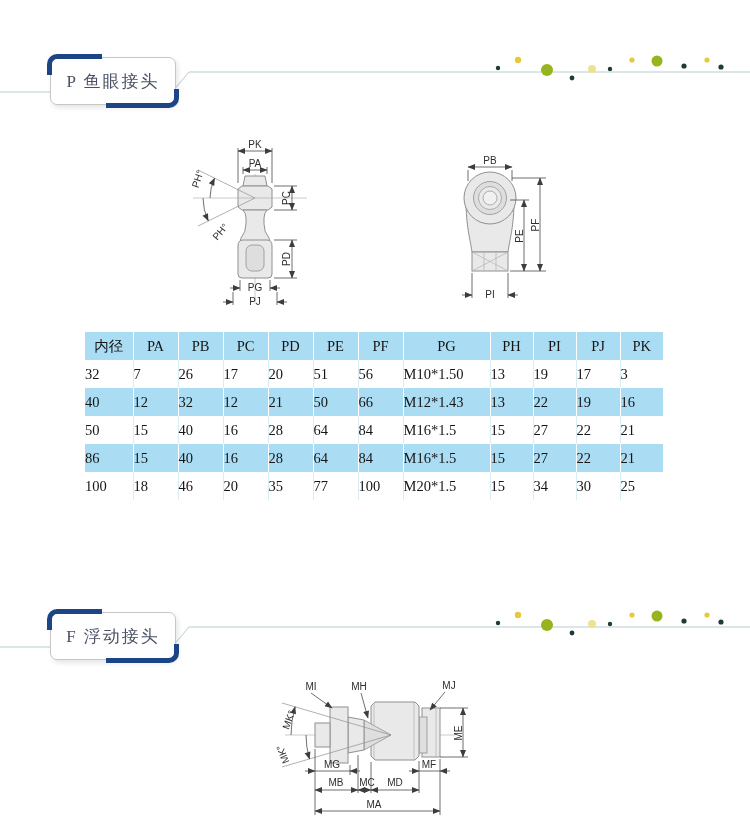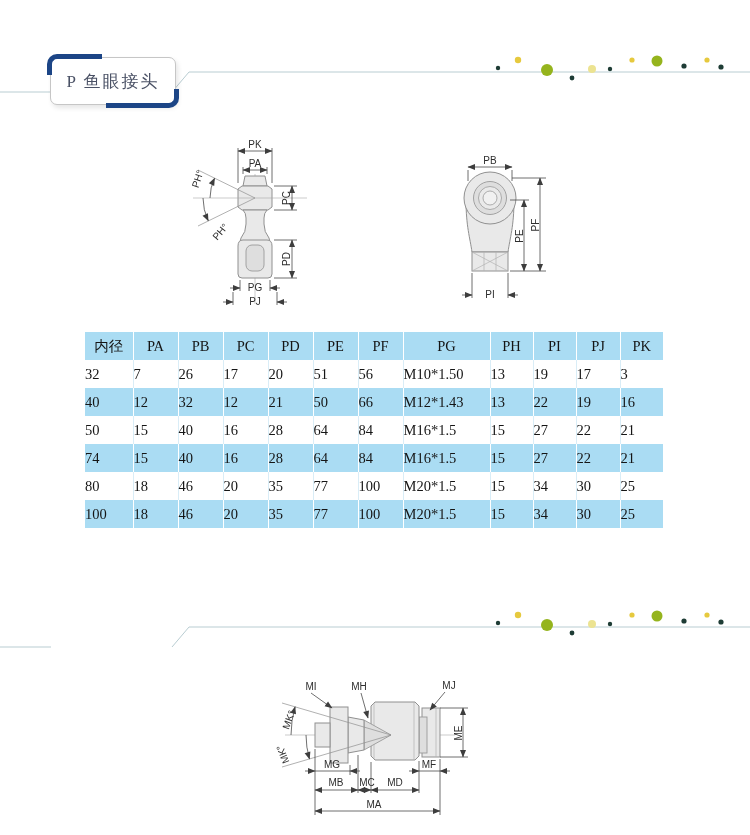--- a/index.html
+++ b/index.html
@@ -251,46 +251,32 @@
           <td>28</td>
           <td>64</td>
           <td>84</td>
           <td>M16*1.5</td>
           <td>15</td>
           <td>27</td>
           <td>22</td>
           <td>21</td>
         </tr>
         <tr>
-          <td>74</td>
+          <td>86</td>
           <td>15</td>
           <td>40</td>
           <td>16</td>
           <td>28</td>
           <td>64</td>
           <td>84</td>
           <td>M16*1.5</td>
           <td>15</td>
           <td>27</td>
           <td>22</td>
           <td>21</td>
-        </tr>
-        <tr>
-          <td>80</td>
-          <td>18</td>
-          <td>46</td>
-          <td>20</td>
-          <td>35</td>
-          <td>77</td>
-          <td>100</td>
-          <td>M20*1.5</td>
-          <td>15</td>
-          <td>34</td>
-          <td>30</td>
-          <td>25</td>
         </tr>
         <tr>
           <td>100</td>
           <td>18</td>
           <td>46</td>
           <td>20</td>
           <td>35</td>
           <td>77</td>
           <td>100</td>
           <td>M20*1.5</td>
@@ -311,20 +297,23 @@
       <circle cx="547" cy="25" r="6" fill="#95b41d" stroke="none"></circle>
       <circle cx="572" cy="33" r="2.4" fill="#1e3c35" stroke="none"></circle>
       <circle cx="592" cy="24" r="4" fill="#ece391" stroke="none"></circle>
       <circle cx="610" cy="24" r="2.2" fill="#1e3c35" stroke="none"></circle>
       <circle cx="632" cy="15" r="2.6" fill="#e6c93e" stroke="none"></circle>
       <circle cx="657" cy="16" r="5.5" fill="#95b41d" stroke="none"></circle>
       <circle cx="684" cy="21" r="2.6" fill="#1e3c35" stroke="none"></circle>
       <circle cx="707" cy="15" r="2.6" fill="#e6c93e" stroke="none"></circle>
       <circle cx="721" cy="22" r="2.6" fill="#1e3c35" stroke="none"></circle>
     </svg>
+  <div class="title-box tb-f">
+    <span>F 浮动接头</span>
+  </div>
 
   <svg id="dwg-f-side" class="diagram" width="215" height="155" viewBox="0 0 215 155">
     <line class="cl" x1="15" y1="70" x2="185" y2="70"></line>
     <g>
       <rect class="part" x="152" y="43" width="18" height="49"></rect>
       <line class="inner" x1="166" y1="43" x2="166" y2="92"></line>
       <rect class="part2" x="149" y="52" width="8" height="36"></rect>
       <path class="part" d="M105,37 L145,37 L149,41 L149,91 L145,95 L105,95 L101,91 L101,41 Z"></path>
       <line class="inner" x1="104" y1="38" x2="104" y2="94"></line>
       <line class="inner" x1="144" y1="37" x2="144" y2="95"></line>

